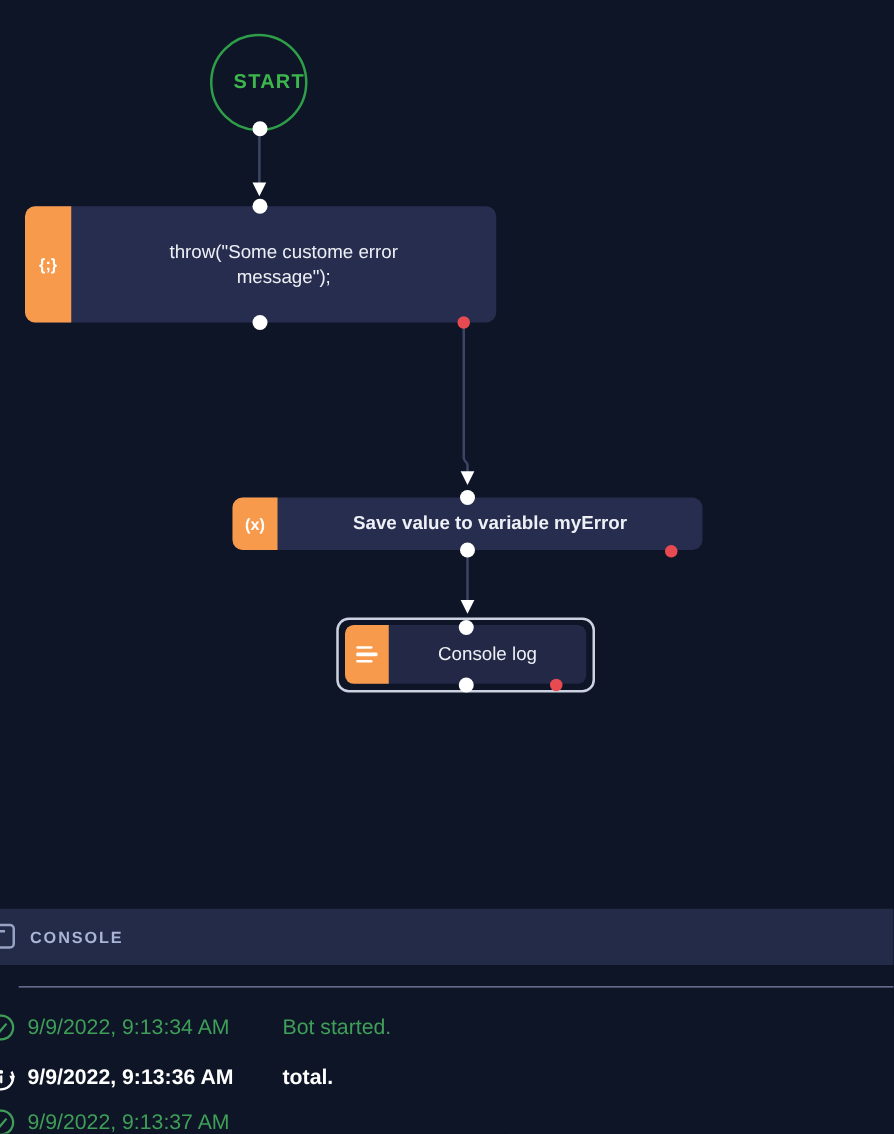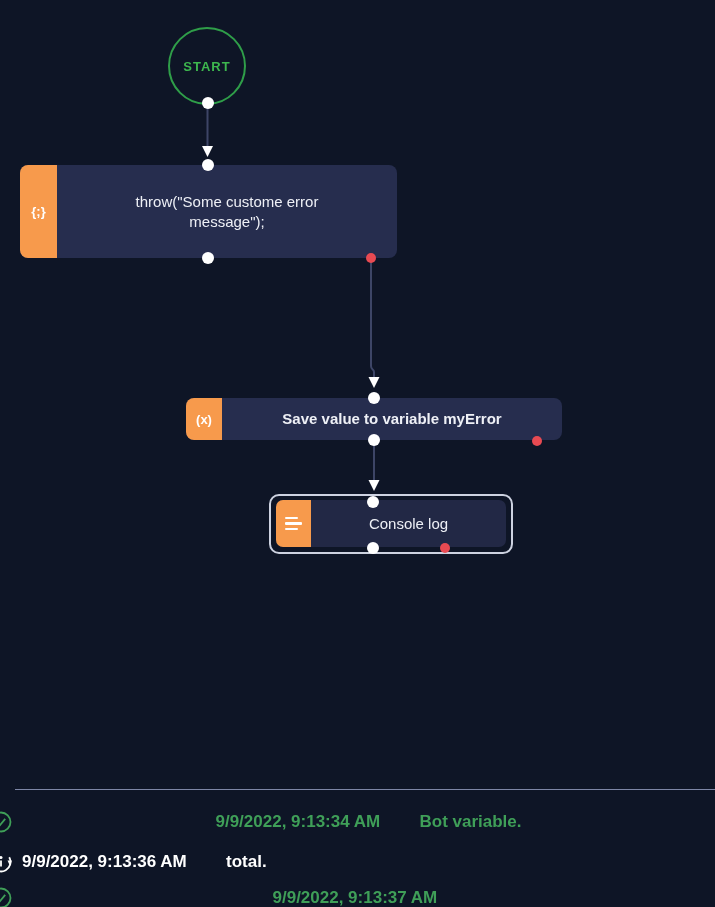--- a/index.html
+++ b/index.html
@@ -4,22 +4,22 @@
 <style>
   html,body{margin:0;padding:0;background:#0e1526;}
   .screen{
     position:relative;width:715px;height:907px;overflow:hidden;
     background:#0e1526;font-family:"Liberation Sans",sans-serif;
   }
   
   .start-node{
     position:absolute;left:168px;top:27px;width:78px;height:78px;box-sizing:border-box;
     border:2px solid #2f9e49;border-radius:50%;
-    display:flex;align-items:center;justify-content:center;
-    color:#3db64e;font-weight:bold;font-size:13px;letter-spacing:1px;
+    display:flex;align-items:center;justify-content:flex-end;
+    color:#3db64e;font-weight:bold;font-size:16px;letter-spacing:1px;
   }
   .connectors{position:absolute;left:0;top:0;pointer-events:none;}
   .node{position:absolute;background:#262d4e;border-radius:8px;}
   .strip{
     position:absolute;left:0;top:0;bottom:0;background:#f79a4c;
     border-radius:8px 0 0 8px;display:flex;align-items:center;justify-content:center;
     color:#fff;font-weight:bold;font-size:13px;
   }
   .node-label{
     position:absolute;top:0;bottom:0;right:0;
@@ -27,21 +27,21 @@
     color:#eef0f6;font-size:15px;text-align:center;line-height:20px;
   }
   .node-throw{left:20px;top:165px;width:377px;height:93px;}
   .node-throw .strip{width:37px;}
   .node-throw .node-label{left:37px;}
   .node-throw .node-label span{max-width:235px;display:inline-block;}
   .node-save{left:186px;top:398px;width:376px;height:42px;}
   .node-save .strip{width:36px;}
   .node-save .node-label{left:36px;font-weight:bold;}
   .selection-frame{
-    position:absolute;left:269px;top:494px;width:244px;height:60px;box-sizing:border-box;
+    position:absolute;left:269px;top:494px;width:207px;height:60px;box-sizing:border-box;
     border:2px solid #cdd2e0;border-radius:10px;
   }
   .node-console{
     position:absolute;left:5px;right:5px;top:4px;bottom:5px;
     background:#222845;border-radius:7px;
   }
   .node-console .strip{width:35px;border-radius:7px 0 0 7px;}
   .node-console .node-label{left:35px;}
   .lines-icon{display:flex;flex-direction:column;gap:3px;align-items:flex-start;}
   .lines-icon i{display:block;height:2.5px;background:#fff;border-radius:1px;}
@@ -60,21 +60,21 @@
     position:absolute;left:-8px;top:12px;width:20px;height:20px;box-sizing:border-box;
     border:2px solid #98a2c4;border-radius:4px;
   }
   .terminal-icon .dash{position:absolute;left:3px;top:3px;width:7px;height:2px;background:#98a2c4;}
   .console-title{margin-left:24px;color:#a9b4d6;font-size:13px;font-weight:bold;letter-spacing:1.5px;}
   .divider{position:absolute;left:15px;right:0;top:789px;height:1px;background:#7d86a6;}
   .log-row{position:absolute;left:0;right:0;height:28px;display:flex;align-items:center;font-size:17px;}
   .log-row .log-icon{position:absolute;left:-11px;top:2px;}
   .log-ts{margin-left:22px;min-width:192px;white-space:nowrap;}
   .log-msg{margin-left:12px;white-space:nowrap;}
-  .log-success{color:#3f9f58;font-weight:700;justify-content:center;}
+  .log-success{color:#3f9f58;font-weight:400;}
   .log-info{color:#ffffff;font-weight:bold;}
   .row-1{top:808px;}
   .row-2{top:848px;}
   .row-3{top:884px;}
 </style>
 </head>
 <body>
 
 <div class="screen">
 
@@ -128,29 +128,35 @@
   <div class="dot dot-white" style="left:207.5px;top:165px;"></div>
   <div class="dot dot-white" style="left:207.5px;top:258px;"></div>
   <div class="dot dot-red" style="left:371px;top:258px;"></div>
   <div class="dot dot-white" style="left:373.5px;top:398px;"></div>
   <div class="dot dot-white" style="left:373.5px;top:440px;"></div>
   <div class="dot dot-red" style="left:537px;top:441px;"></div>
   <div class="dot dot-white" style="left:373px;top:502px;"></div>
   <div class="dot dot-white" style="left:373px;top:548px;"></div>
   <div class="dot dot-red" style="left:445px;top:548px;"></div>
 
+  <div class="console-header">
+    <div class="terminal-icon">
+        <div class="dash"></div>
+      </div>
+    <span class="console-title">CONSOLE</span>
+  </div>
   <div class="divider"></div>
 
   <div class="log-row log-success row-1">
     <svg class="log-icon" width="24" height="24" viewBox="0 0 24 24">
       <circle cx="12" cy="12" r="9.5" fill="none" stroke="#3f9f58" stroke-width="1.8"></circle>
       <path d="M8 12.5l2.8 2.8 5.4-6.4" fill="none" stroke="#3f9f58" stroke-width="1.8"></path>
     </svg>
     <span class="log-ts">9/9/2022, 9:13:34 AM</span>
-    <span class="log-msg">Bot variable.</span>
+    <span class="log-msg">Bot started.</span>
   </div>
 
   <div class="log-row log-info row-2">
     <svg class="log-icon" width="24" height="24" viewBox="0 0 24 24">
       <circle cx="12" cy="12" r="9.5" fill="none" stroke="#ffffff" stroke-width="1.8" stroke-dasharray="48 12" transform="rotate(-30 12 12)"></circle>
       <polygon points="18.5,10.5 23,10.5 21,16" fill="#ffffff"></polygon>
       <circle cx="12" cy="7.5" r="1.5" fill="#ffffff"></circle>
       <rect x="11.1" y="10.2" width="1.8" height="6.5" rx="0.9" fill="#ffffff"></rect>
     </svg>
     <span class="log-ts">9/9/2022, 9:13:36 AM</span>

